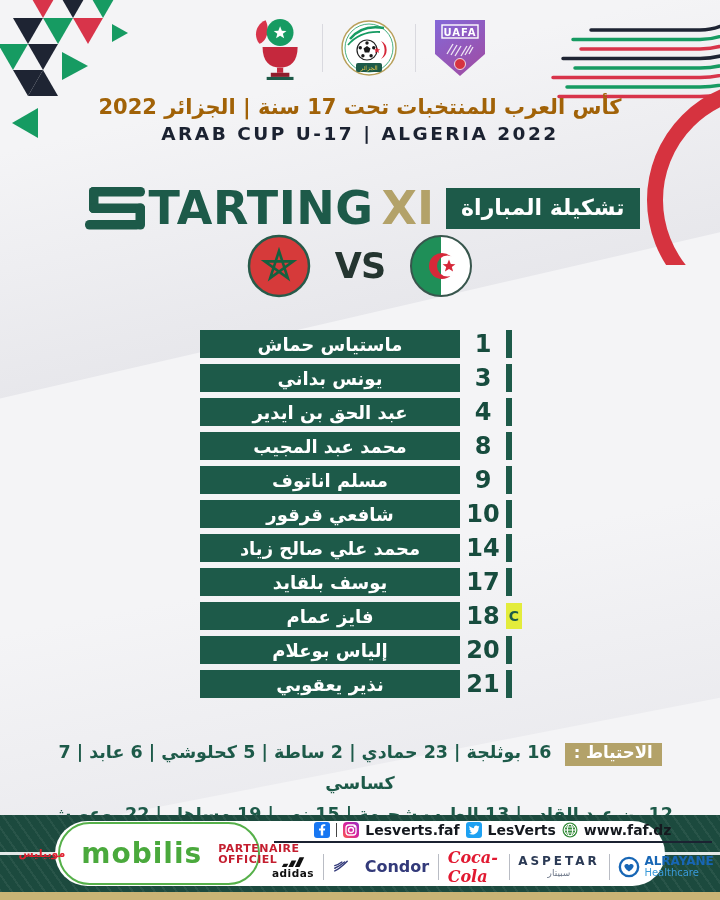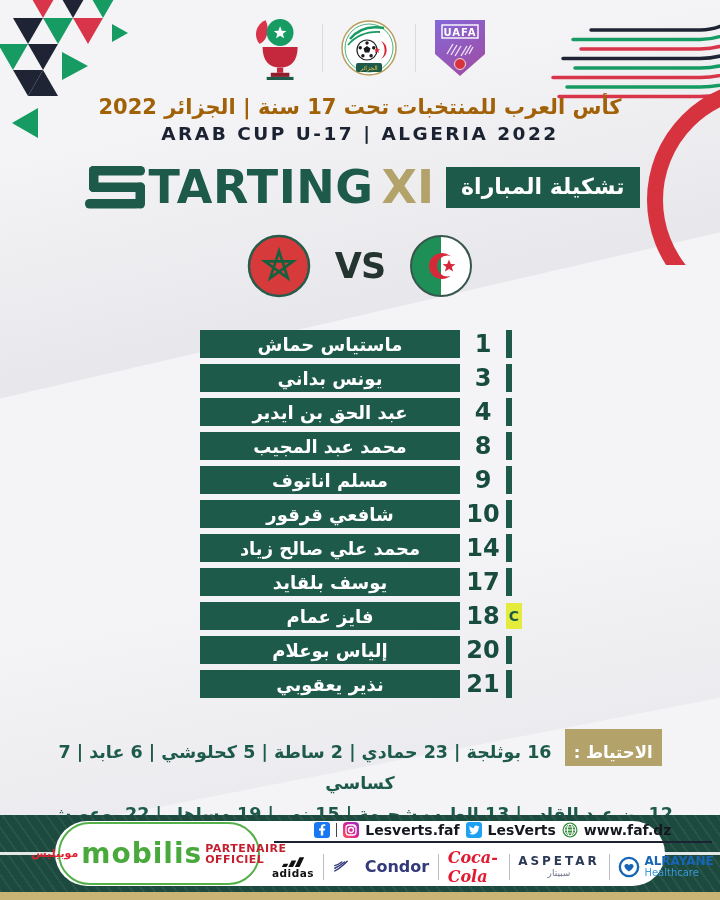--- a/index.html
+++ b/index.html
@@ -16,52 +16,52 @@
   .tri-decor{position:absolute;top:0;left:0;}
   .arc-decor{position:absolute;top:0;right:0;}
   
   .logos{position:absolute;top:16px;left:16px;right:0;display:flex;justify-content:center;align-items:center;gap:17px;}
   .logo-sep{width:1px;height:48px;background:#d9d9df;}
   .title-ar{position:absolute;top:95px;left:0;right:0;text-align:center;direction:rtl;
             font-size:21px;font-weight:bold;color:#a16207;}
   .title-en{position:absolute;top:123px;left:0;right:0;text-align:center;
             font-size:18.5px;font-weight:bold;letter-spacing:2.5px;color:#1b2231;}
   
-  .banner{position:absolute;top:164px;left:0;right:0;display:flex;justify-content:center;align-items:center;}
+  .banner{position:absolute;top:185px;left:0;right:0;display:flex;justify-content:center;align-items:center;}
   .s-icon{margin-right:4px;display:flex;}
   .starting-word{font-size:46px;font-weight:bold;color:#1d5a49;letter-spacing:0.5px;line-height:1;}
   .xi{font-size:46px;font-weight:bold;color:#b3a269;margin-left:8px;line-height:1;}
   .lineup-box{background:#1d5a49;color:#ffffff;font-size:22px;font-weight:bold;direction:rtl;
               padding:9px 15px 10px;margin-left:12px;line-height:1;}
   
   .matchup{position:absolute;top:234px;left:0;right:0;display:flex;justify-content:center;align-items:center;gap:24px;}
   .vs{font-size:35px;font-weight:bold;color:#243530;letter-spacing:-1px;}
   
   .players{position:absolute;top:330px;left:200px;display:flex;flex-direction:column;gap:6px;}
   .player-row{display:flex;align-items:center;height:28px;}
   .name-box{width:260px;height:28px;background:#1d5a49;color:#ffffff;display:flex;align-items:center;
             justify-content:center;font-weight:bold;font-size:18px;direction:rtl;}
   .num{width:46px;text-align:center;font-size:24px;font-weight:bold;color:#174c3e;line-height:1;}
   .bar{width:6px;height:28px;background:#1d5a49;}
   .cap{width:16px;height:26px;background:#e3ec3c;color:#1d5a49;font-weight:bold;font-size:14px;
        display:flex;align-items:center;justify-content:center;}
   
   .subs{position:absolute;top:737px;left:45px;right:45px;text-align:center;direction:rtl;
         color:#1d5a49;font-weight:bold;font-size:17.5px;line-height:31px;}
-  .subs-label{background:#b3a269;color:#ffffff;padding:14px 9px 4px;margin-left:7px;font-size:16.5px;}
+  .subs-label{background:#b3a269;color:#ffffff;padding:0 9px 4px;margin-left:7px;font-size:16.5px;}
   
   .footer{position:absolute;left:0;right:0;top:815px;height:77px;background:#1c4a3e;
           background-image:repeating-linear-gradient(55deg,rgba(255,255,255,0.06) 0 2px,rgba(0,0,0,0) 2px 9px);}
   .footer-line{position:absolute;top:37px;left:0;right:0;height:3px;background:rgba(250,250,250,0.9);}
   .pill{position:absolute;left:55px;top:6px;width:610px;height:65px;background:#ffffff;border-radius:34px;
         display:flex;align-items:center;}
   .mobilis{width:198px;height:59px;margin-left:3px;border:2.5px solid #56b04a;border-radius:32px;background:#fff;
            display:flex;flex-direction:row;align-items:center;justify-content:center;line-height:1;}
   .mob-ar{color:#e02130;font-size:11px;font-weight:bold;direction:rtl;}
-  .mob-name{color:#4aa93c;font-size:28px;font-weight:bold;letter-spacing:1px;margin:1px 3px;}
+  .mob-name{color:#4aa93c;font-size:28px;font-weight:bold;letter-spacing:1px;margin:1px 16px;}
   .mob-tag{color:#c41e2f;font-size:11px;font-weight:bold;letter-spacing:0.5px;}
   .footer-right{flex:1;display:flex;flex-direction:column;justify-content:center;padding:0 16px 0 12px;}
   .social-row{display:flex;align-items:center;justify-content:center;gap:6px;
               font-weight:bold;font-size:14px;color:#15191f;}
   .v-sep{width:1px;height:14px;background:#444;}
   .divider-h{height:2px;background:#1b2231;margin:3px 2px;}
   .sponsors-row{display:flex;align-items:center;justify-content:center;gap:9px;padding-top:2px;}
   .sp-sep{width:1px;height:26px;background:#b9bcc4;}
   .adidas{display:flex;flex-direction:column;align-items:center;line-height:1;}
   .adidas-word{font-size:10.5px;font-weight:bold;color:#111;letter-spacing:0.5px;}

